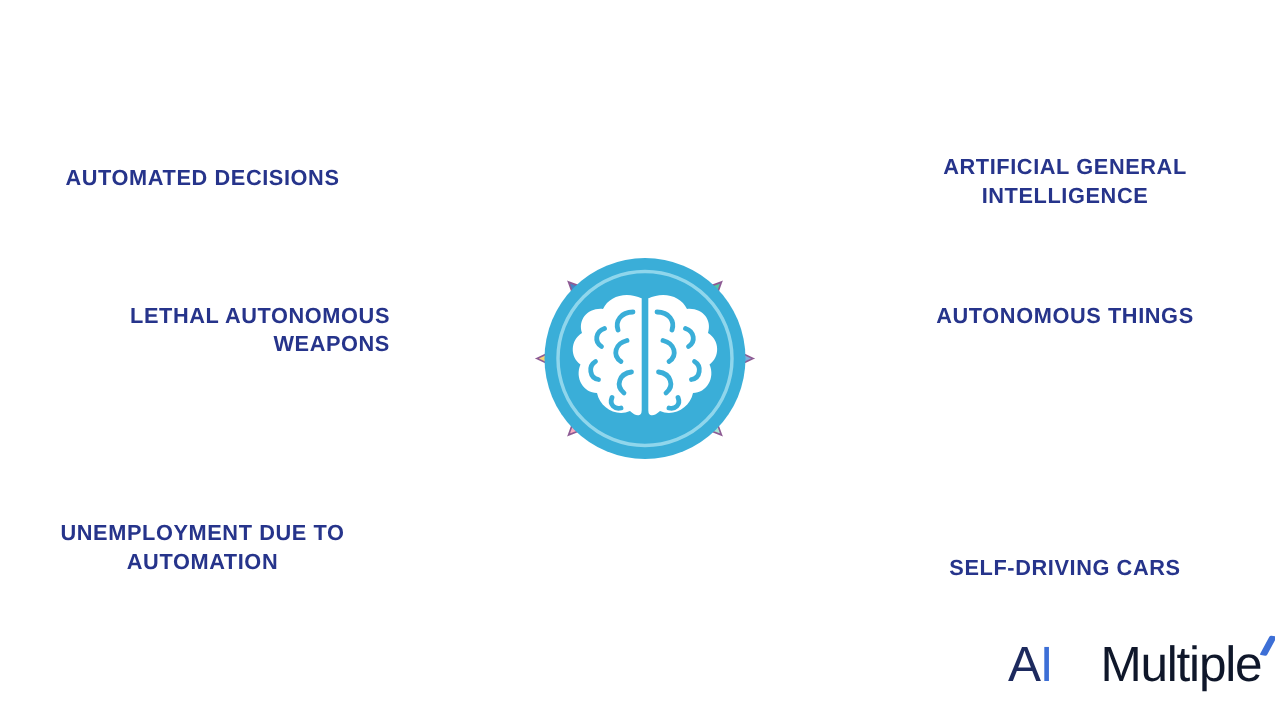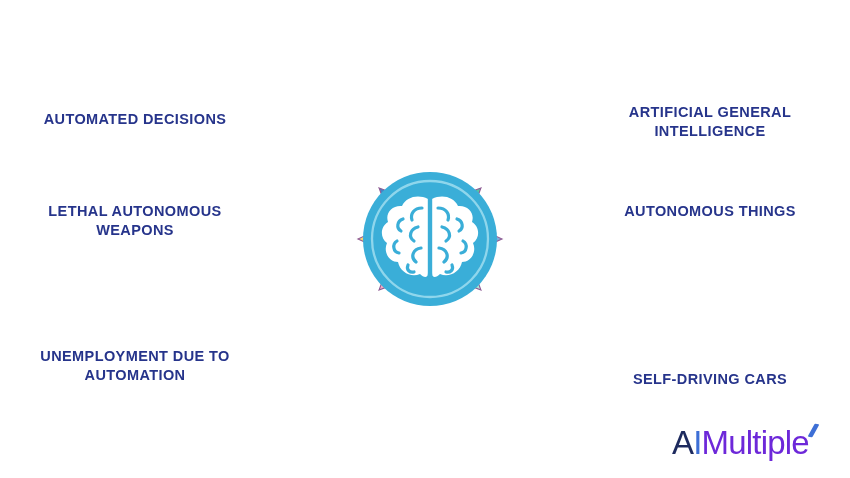--- a/index.html
+++ b/index.html
@@ -32,21 +32,21 @@
     font-size: 14.5px;
     letter-spacing: 0.4px;
     line-height: 19px;
     text-transform: uppercase;
     white-space: pre-line;
   }
   .label.left  { text-align: center; width: 250px; left: 10px; }
   .label.right { text-align: center; width: 250px; left: 585px; }
 
   #label-automated-decisions      { top: 110px; }
-  #label-lethal-autonomous-weapons{ top: 202px; }
+  #label-lethal-autonomous-weapons{ top: 202px; text-align: right; }
   #label-unemployment-automation  { top: 347px; }
   #label-artificial-general-intelligence { top: 103px; }
   #label-autonomous-things        { top: 202px; }
   #label-self-driving-cars        { top: 338px; margin-top: 32px; }
 
   
   #diagram-svg {
     position: absolute;
     left: 255px;
     top: 62px;
@@ -61,21 +61,21 @@
     top: 424px;
     height: 44px;
     display: flex;
     align-items: baseline;
     font-family: "Liberation Sans", sans-serif;
     font-size: 33px;
     letter-spacing: -0.8px;
   }
   #brand-logo .logo-a { color: #1d2a5e; font-weight: 400; }
   #brand-logo .logo-i { color: #3d6fd6; font-weight: 400; }
-  #brand-logo .logo-multiple { color: #6d28d9; font-weight: 400; }
+  #brand-logo .logo-multiple { color: #0f172a; font-weight: 400; margin-left: 32px; }
   #brand-logo .logo-tick {
     position: relative;
     width: 0; height: 0;
   }
   #brand-logo .logo-tick::after {
     content: "";
     position: absolute;
     left: 2px;
     top: -30px;
     width: 5px;

